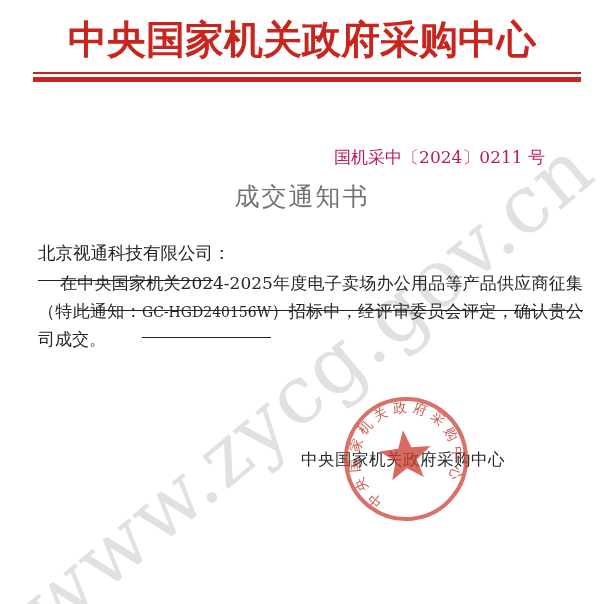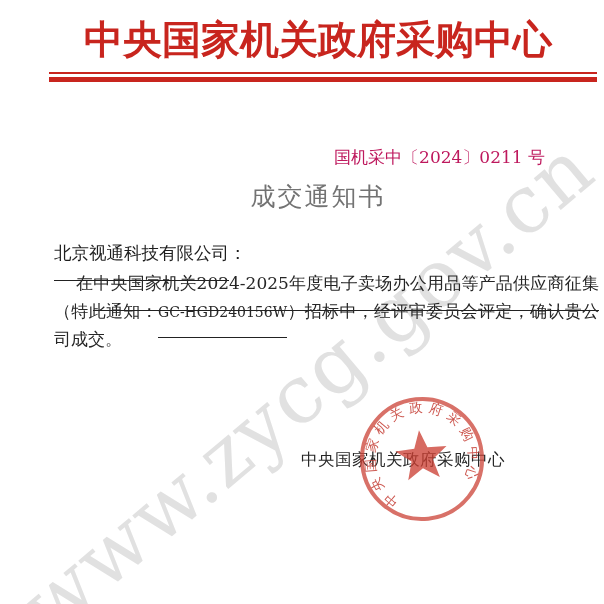--- a/index.html
+++ b/index.html
@@ -19,21 +19,21 @@
     left: 307px; top: 387px;
     transform: translate(-50%, -50%) rotate(-40deg);
     font-size: 80px;
     letter-spacing: 2px;
     color: #e1e1e1;
     white-space: nowrap;
     z-index: 0;
     font-family: "DejaVu Serif", serif;
   }
 
-  .content-layer { position: absolute; inset: 0; z-index: 1; margin-left: 16px; }
+  .content-layer { position: absolute; inset: 0; z-index: 1; }
 
   .letterhead {
     position: absolute; top: 13px; left: 0; width: 604px;
     text-align: center;
     font-size: 39px; font-weight: 700;
     color: #c8251e;
     font-family: "DejaVu Serif", serif;
   }
 
   .rule {

